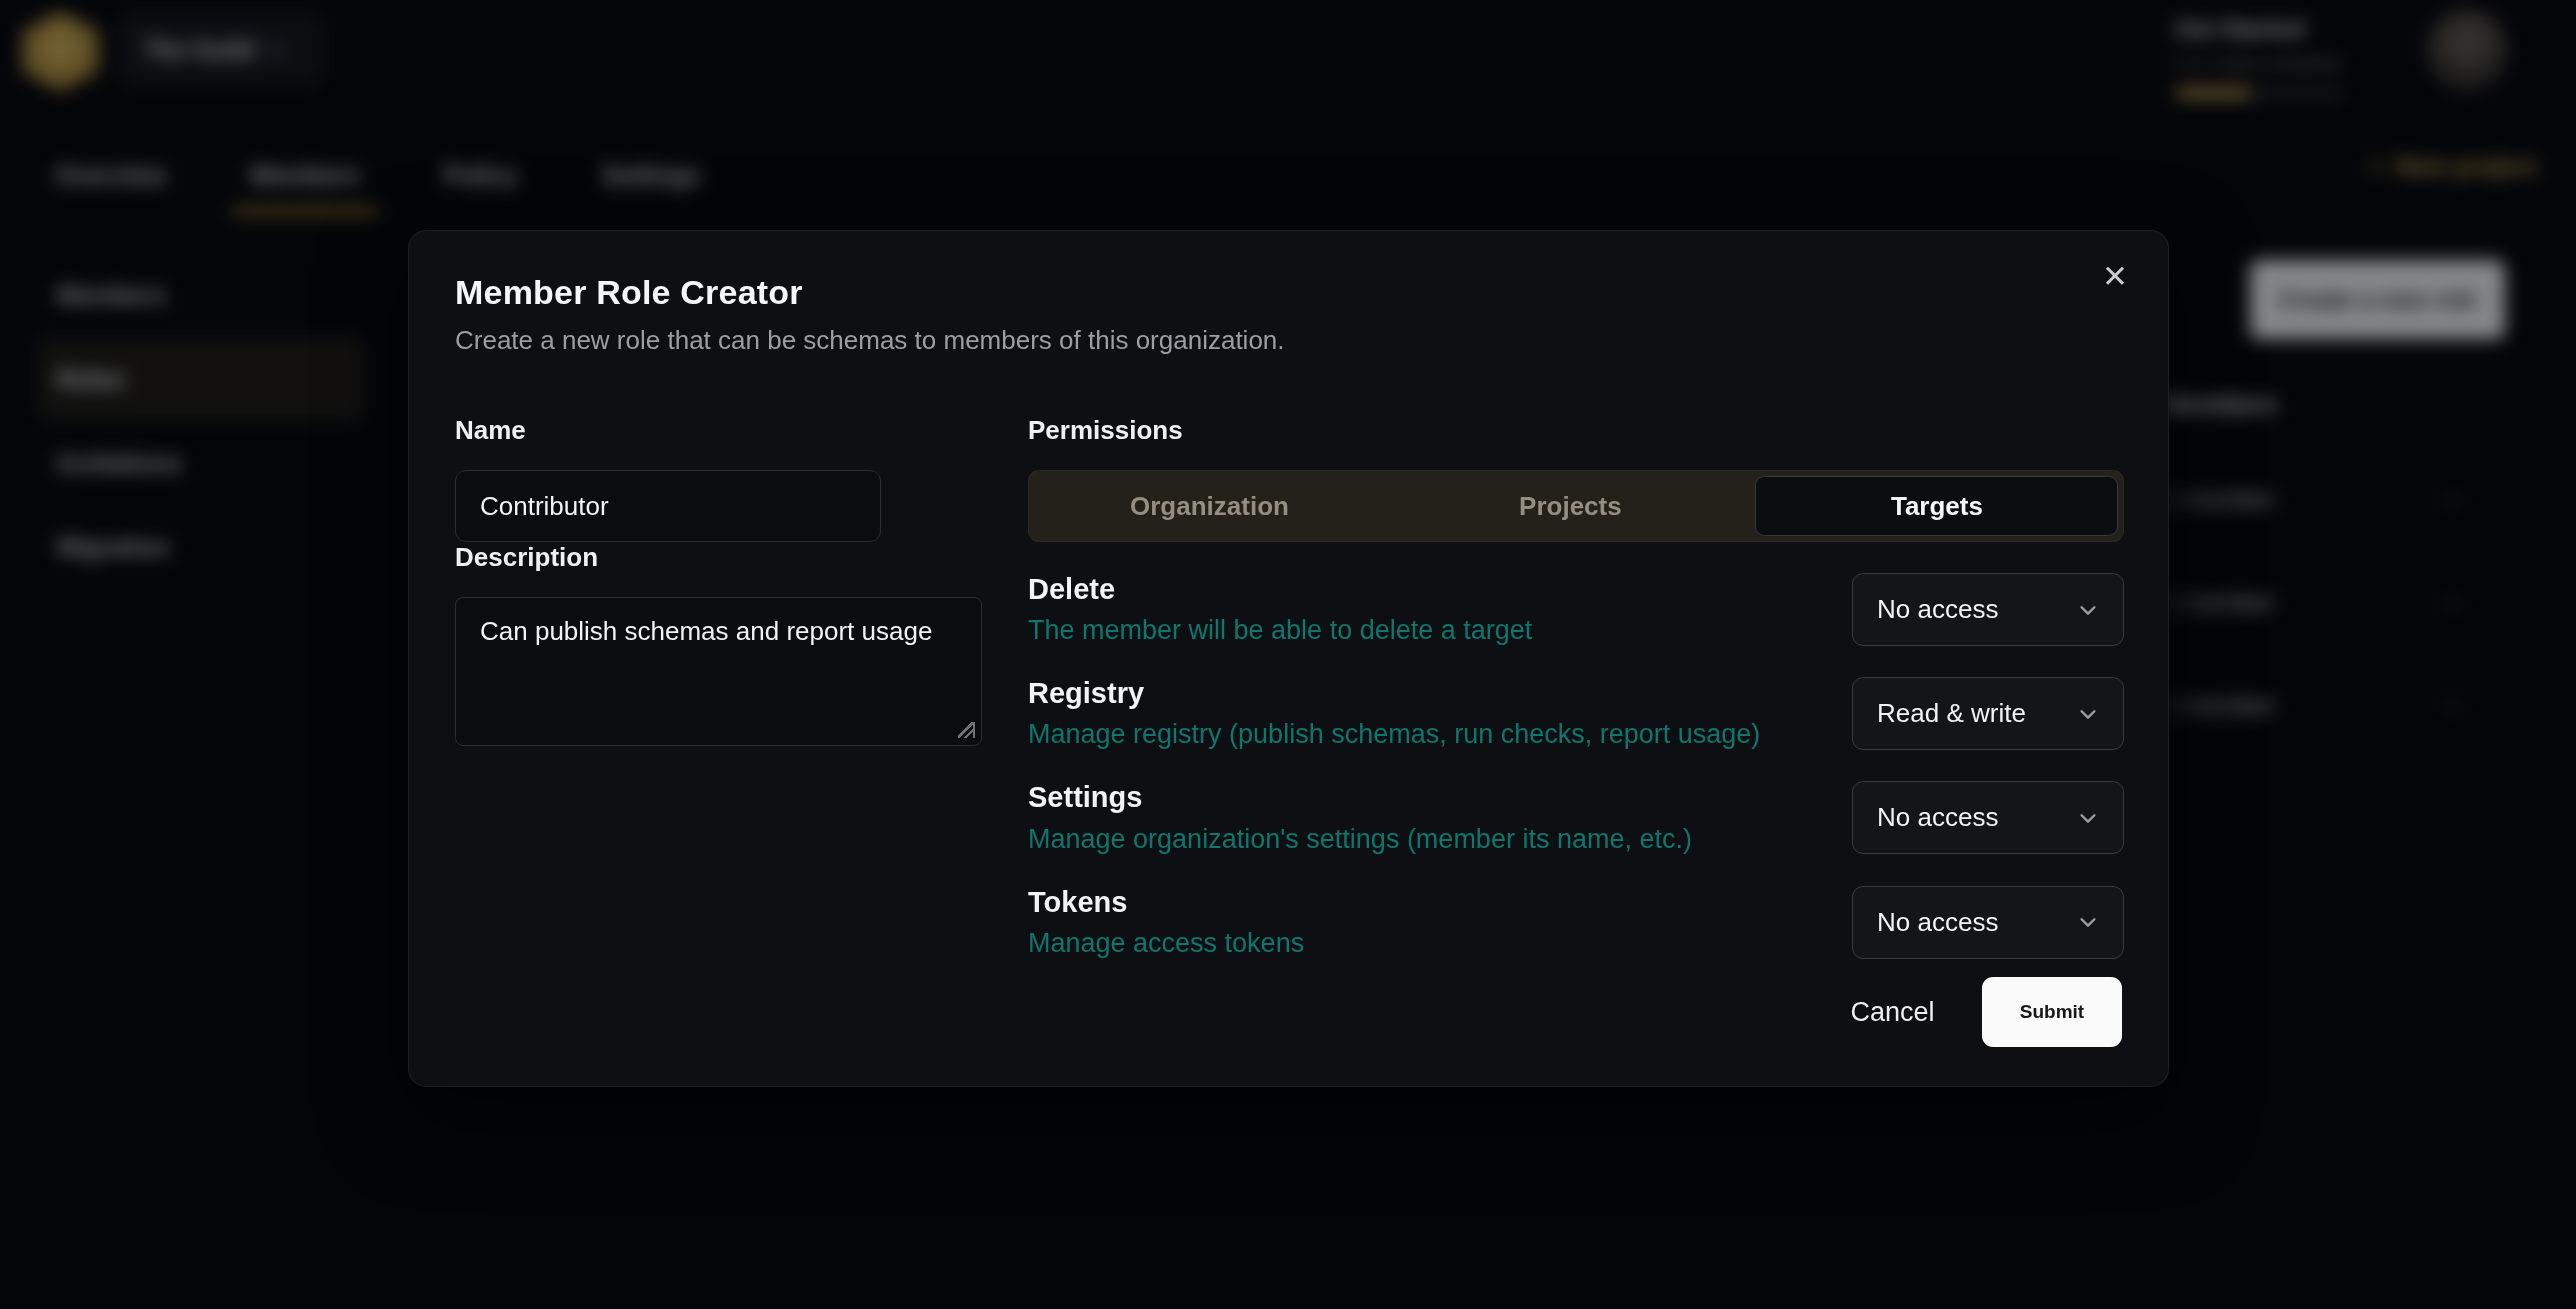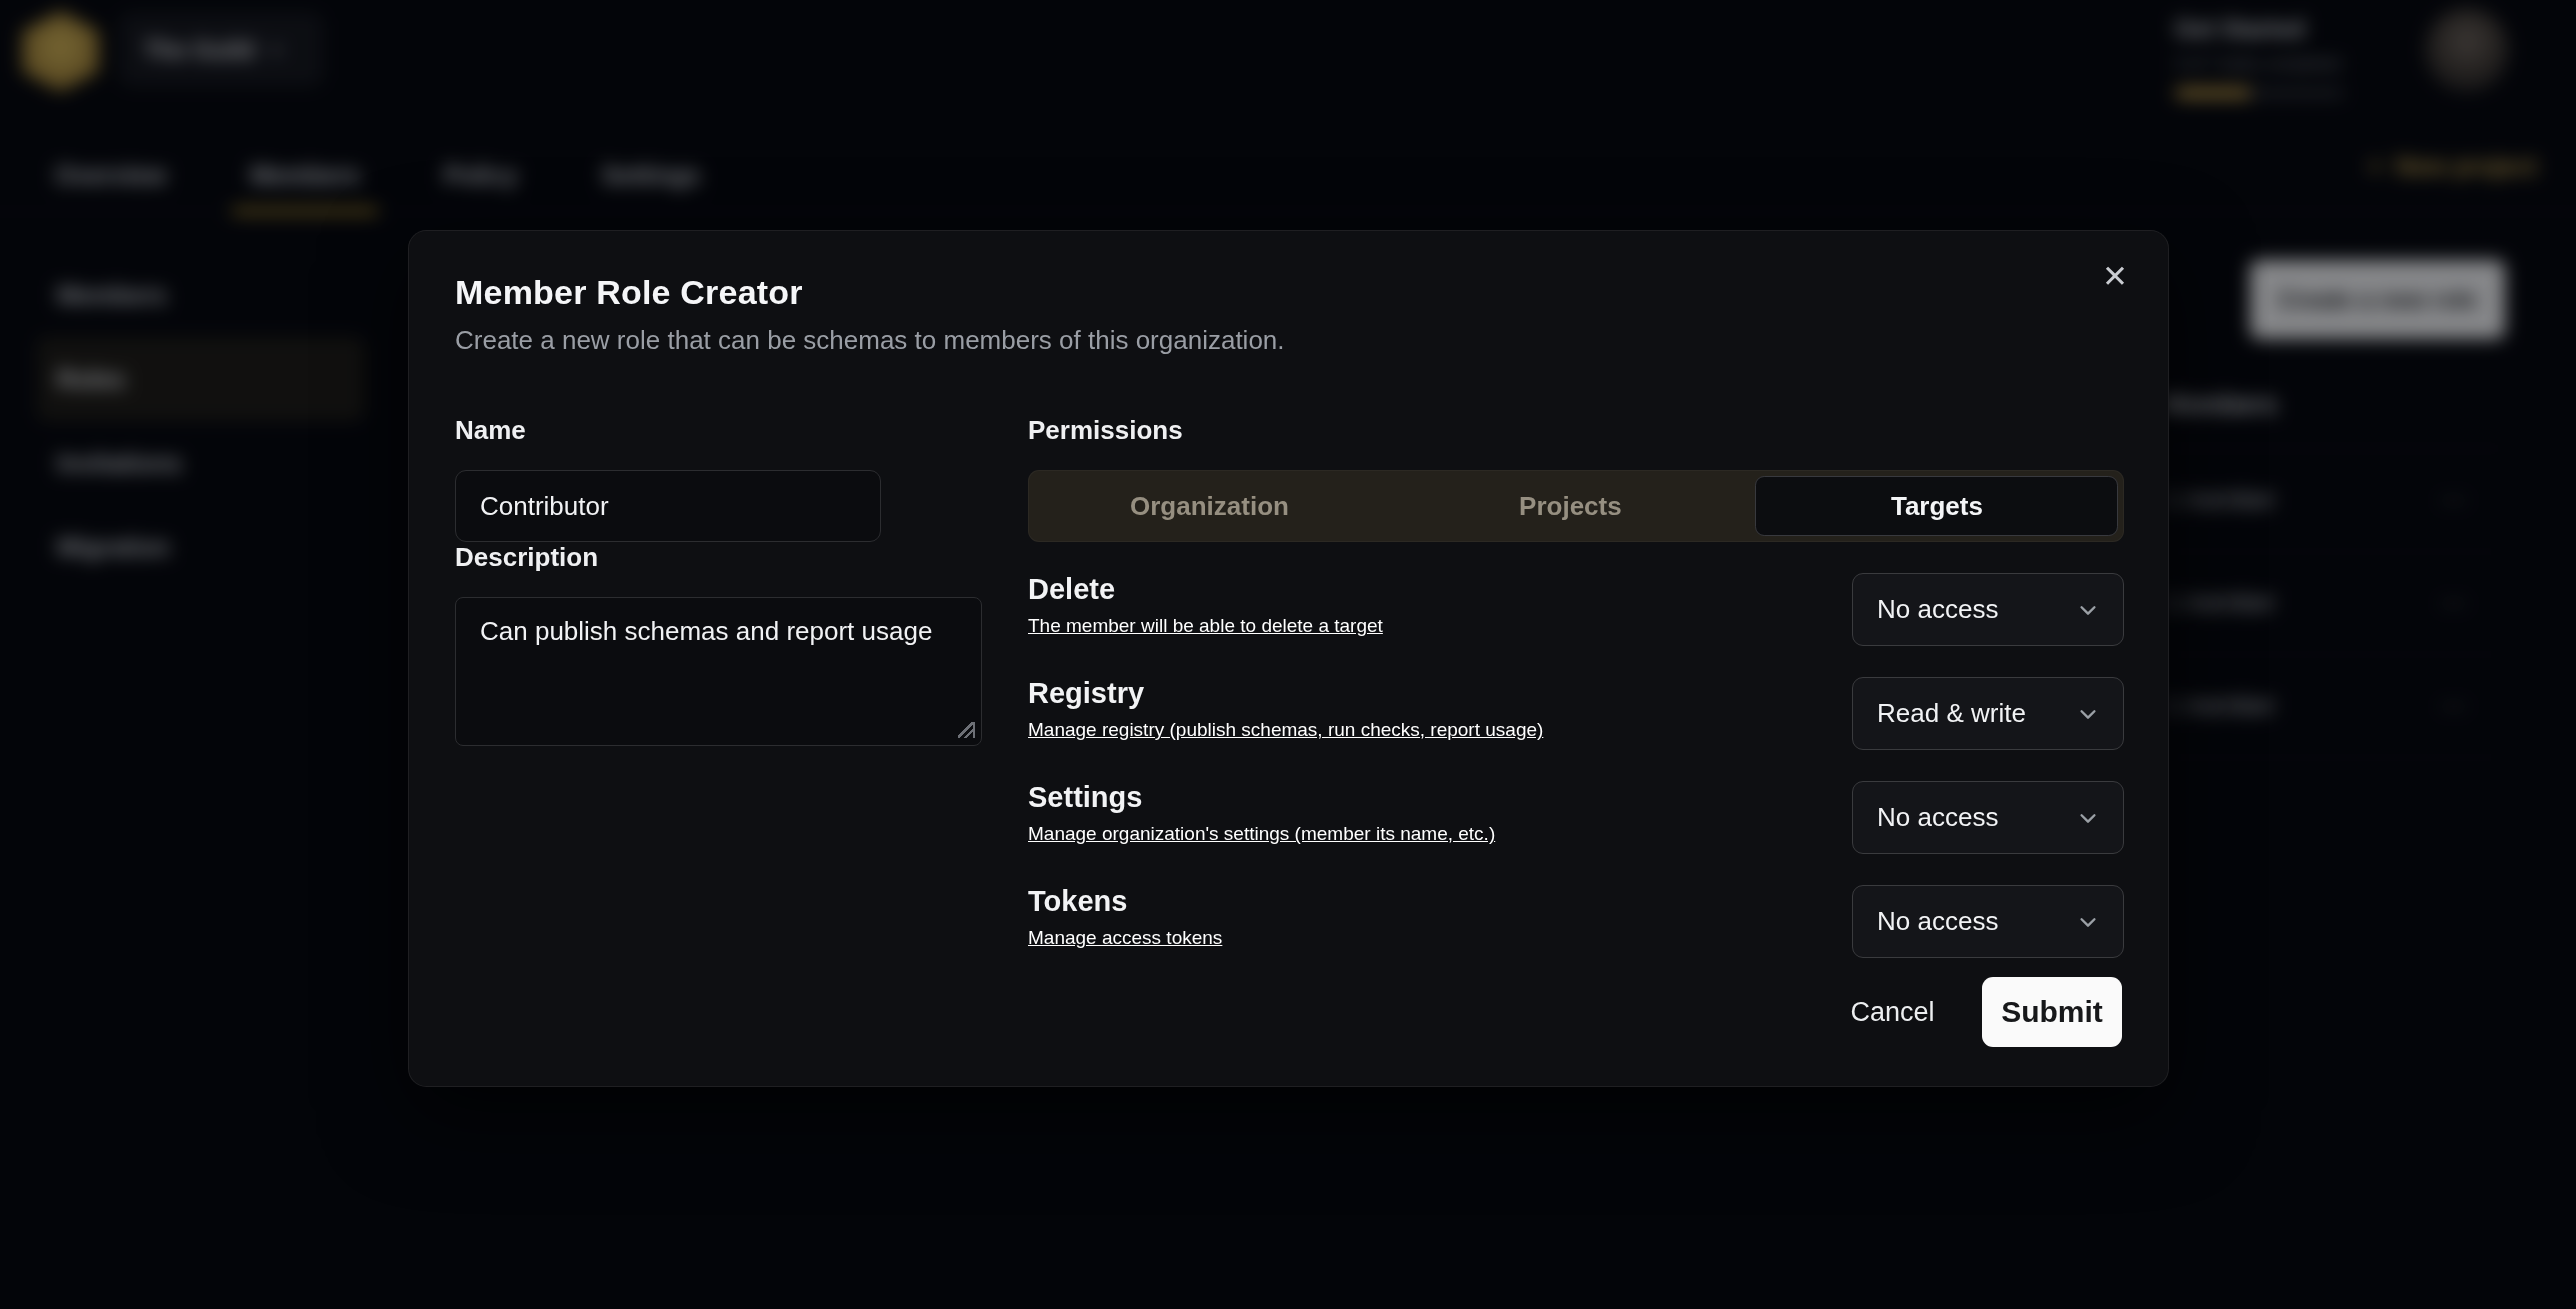--- a/index.html
+++ b/index.html
@@ -84,32 +84,32 @@
                               transparent 55%, transparent 70%, #6d7076 70%, #6d7076 80%, transparent 80%); }
 
   .seg-control { margin-top:24px; width:1096px; height:72px; background:#24211b;
                  border:1.8px solid rgba(255,255,255,0.04); border-radius:11px; display:flex;justify-content:space-between; }
   .seg { flex:1; display:flex; align-items:center; justify-content:center;
          color:#968f81; font-size:26px; font-weight:600; border-radius:9.2px; margin:4.6px 0; }
   .seg.active { background:#0c0d10; border:1.8px solid #38393e; color:#f4f5f7; margin:4.6px; }
 
   .perm-row { display:flex; justify-content:space-between; margin-top:31px; }
   .perm-title { color:#f2f3f5; font-size:29px; font-weight:700; }
-  .perm-sub { margin-top:9.2px; color:#ffffff; font-size:19px;text-decoration:underline; }
+  .perm-sub { margin-top:9.2px; color:#0f766e; font-size:27px; }
   .dropdown { width:272px; height:73px; flex:none; background:#141519; border:1.8px solid #3a3b3e;
               border-radius:11px; display:flex; align-items:center; justify-content:space-between;
               padding:0 24px; }
   .dd-value { color:#f2f3f5; font-size:26px; }
   .dd-chevron { width:22px; height:22px; flex:none; }
 
   .modal-footer { position:absolute; right:46px; bottom:39px; display:flex; align-items:center; gap:42px; }
   .cancel-btn { background:transparent; border:none; color:#eceef0; font-size:27px; font-weight:400;
                 font-family:inherit; padding:9.2px 5.5px; cursor:pointer; }
   .submit-btn { width:140px; height:70px; background:#fafafa; border:none; border-radius:11px;
-                color:#17181a; font-size:30px; font-weight:600; font-family:inherit; cursor:pointer; }
+                color:#17181a; font-size:19px; font-weight:600; font-family:inherit; cursor:pointer; }
 </style>
 </head>
 <body>
 
 <div class="screen">
 
   <div class="bg-layer">
 
     <div class="app-header">
       <div class="logo-hex"></div>

